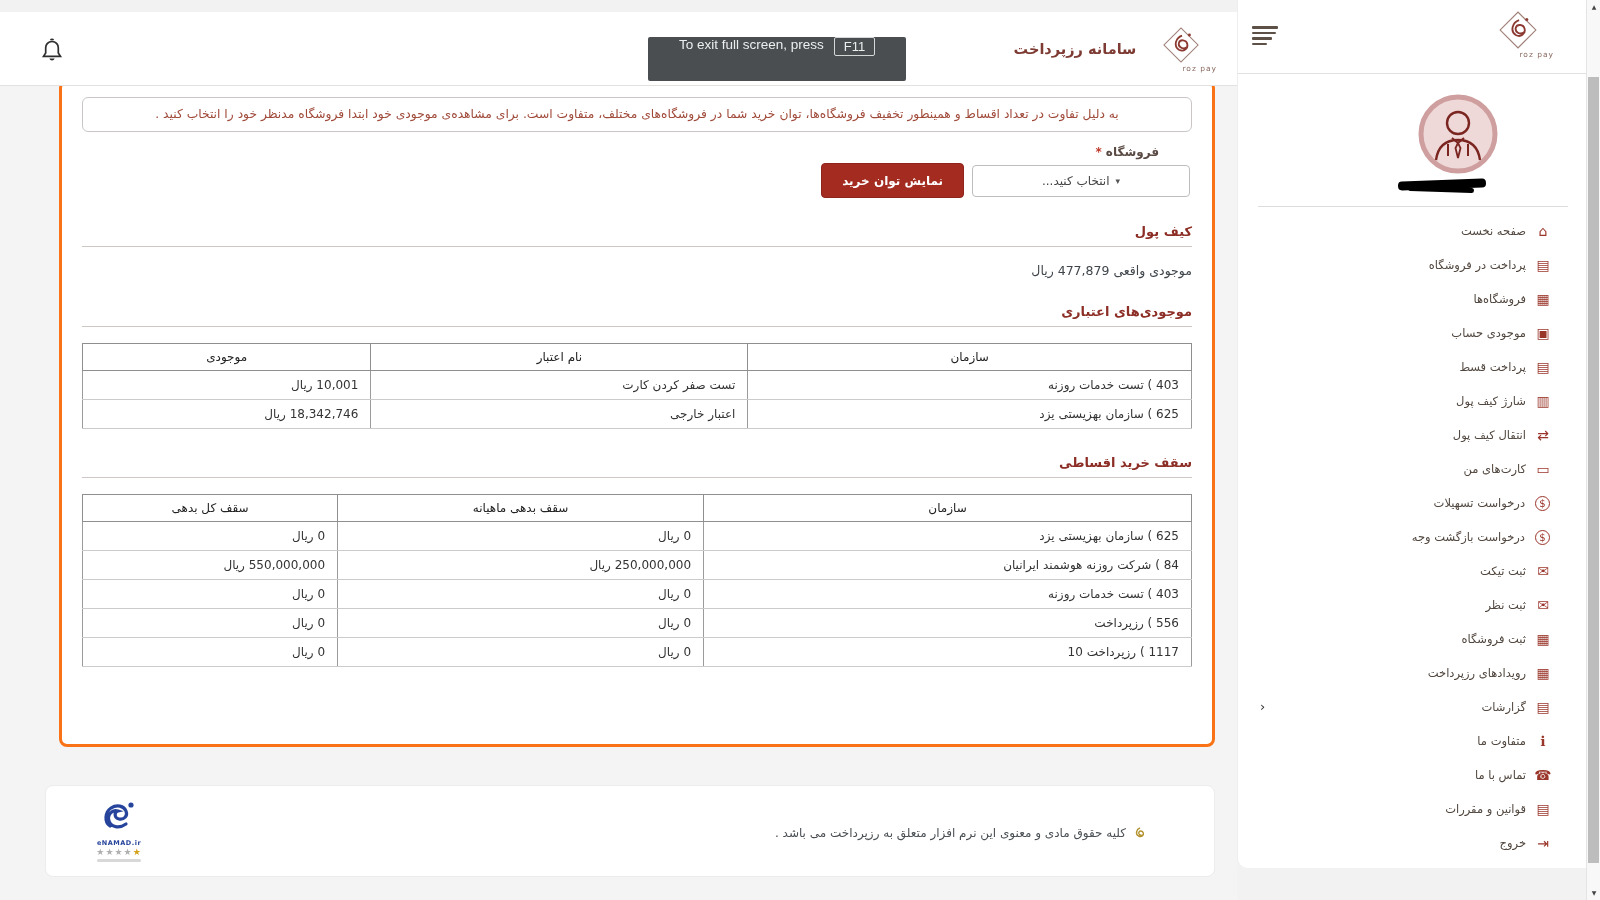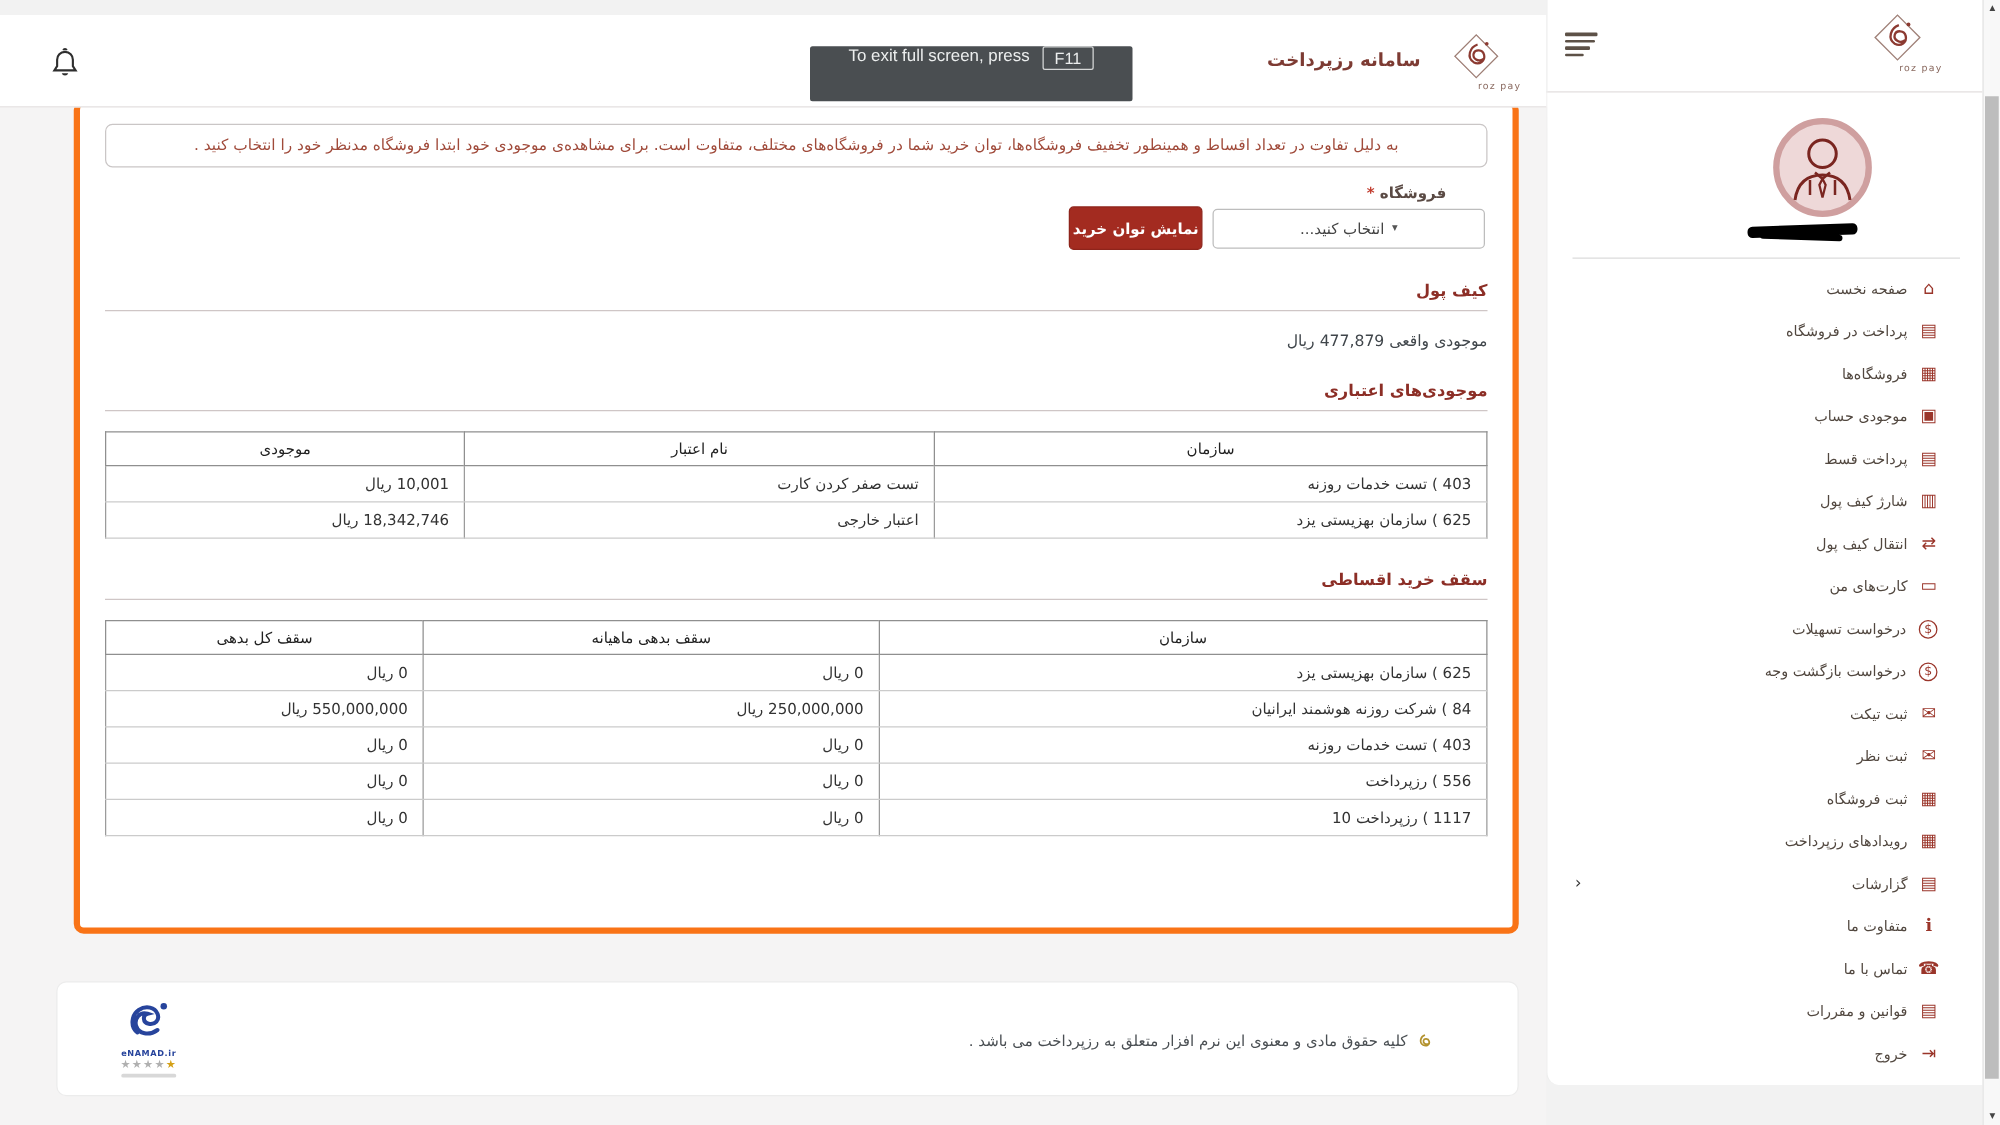--- a/index.html
+++ b/index.html
@@ -15,29 +15,29 @@
   .logo-sub { font-size:7.5px; color:#8a6a60; letter-spacing:1px; margin-top:-2px;padding-left:38px; }
 
   
   .toast { position:absolute; left:648px; top:37px; width:258px; height:44px; background:#4a4e51; color:#eceeee;
            display:flex; align-items:flex-start; justify-content:center; gap:10px; font-family:"Liberation Sans", sans-serif;
            font-size:13.5px; z-index:50; direction:ltr; border-radius:2px; }
   .toast-key { border:1px solid #d6d8d8; border-radius:2px; padding:1px 9px; font-size:13px; }
 
   
   .main-area { position:absolute; left:0; top:74px; width:1237px; height:826px; background:#f5f4f4; direction:rtl; }
-  .card { position:absolute; right:22px; left:59px; top:6px; height:667px; background:#fff; border:5px solid #f97316; border-radius:8px; padding:14px 20px 10px 20px; }
+  .card { position:absolute; right:22px; left:59px; top:6px; height:667px; background:#fff; border:3px solid #f97316; border-radius:8px; padding:14px 20px 10px 20px; }
   .alert { border:1px solid #cac6c6; border-radius:6px; padding:8px 12px; text-align:center; color:#a04a3a; font-size:12.3px; line-height:17px; }
   .form-label { margin:13px 33px 4px 0; font-size:12px; font-weight:bold; color:#5a4a44; }
   .form-label .req { color:#c0392b; }
   .form-row { display:flex; direction:rtl; align-items:center; gap:8px; margin-right:2px; }
   .select-box { position:relative; width:218px; height:32px; background:#fff; border:1px solid #bdbdbd; border-radius:4px;
                 font-size:12px; color:#444; display:flex; align-items:center; justify-content:center; cursor:pointer; }
   .select-caret { font-size:9px; color:#555; margin-left:6px; }
-  .btn-primary { height:35px; padding:0 2px; background:#a32b20; border:1px solid #8e241b; border-radius:4px;
+  .btn-primary { height:35px; padding:0 20px; background:#a32b20; border:1px solid #8e241b; border-radius:4px;
                  color:#fff; font-size:12px; font-weight:bold; cursor:pointer; font-family:"DejaVu Sans", sans-serif;text-align:center; }
   .section-title { margin-top:26px; font-size:13px; font-weight:bold; color:#8c2e26; }
   .hline { border-top:1px solid #cfc6c6; margin-top:7px; }
   .balance-line { margin-top:16px; font-size:12.5px; color:#40464b; }
   table { width:100%; border-collapse:collapse; margin-top:16px; direction:rtl; }
   th { border:1px solid #8f8f8f; font-size:12px; font-weight:normal; color:#222; padding:6px 8px; text-align:center; background:#fff; }
   td { border:1px solid #9b9b9b; border-top-color:#cbcbcb; border-bottom-color:#cbcbcb; font-size:12px; color:#333;
        padding:7px 12px; text-align:right; background:#fff; }
   .t1 col.c-org { width:40%; } .t1 col.c-name { width:34%; } .t1 col.c-bal { width:26%; }
   .t2 col.c-org { width:44%; } .t2 col.c-month { width:33%; } .t2 col.c-total { width:23%; }

